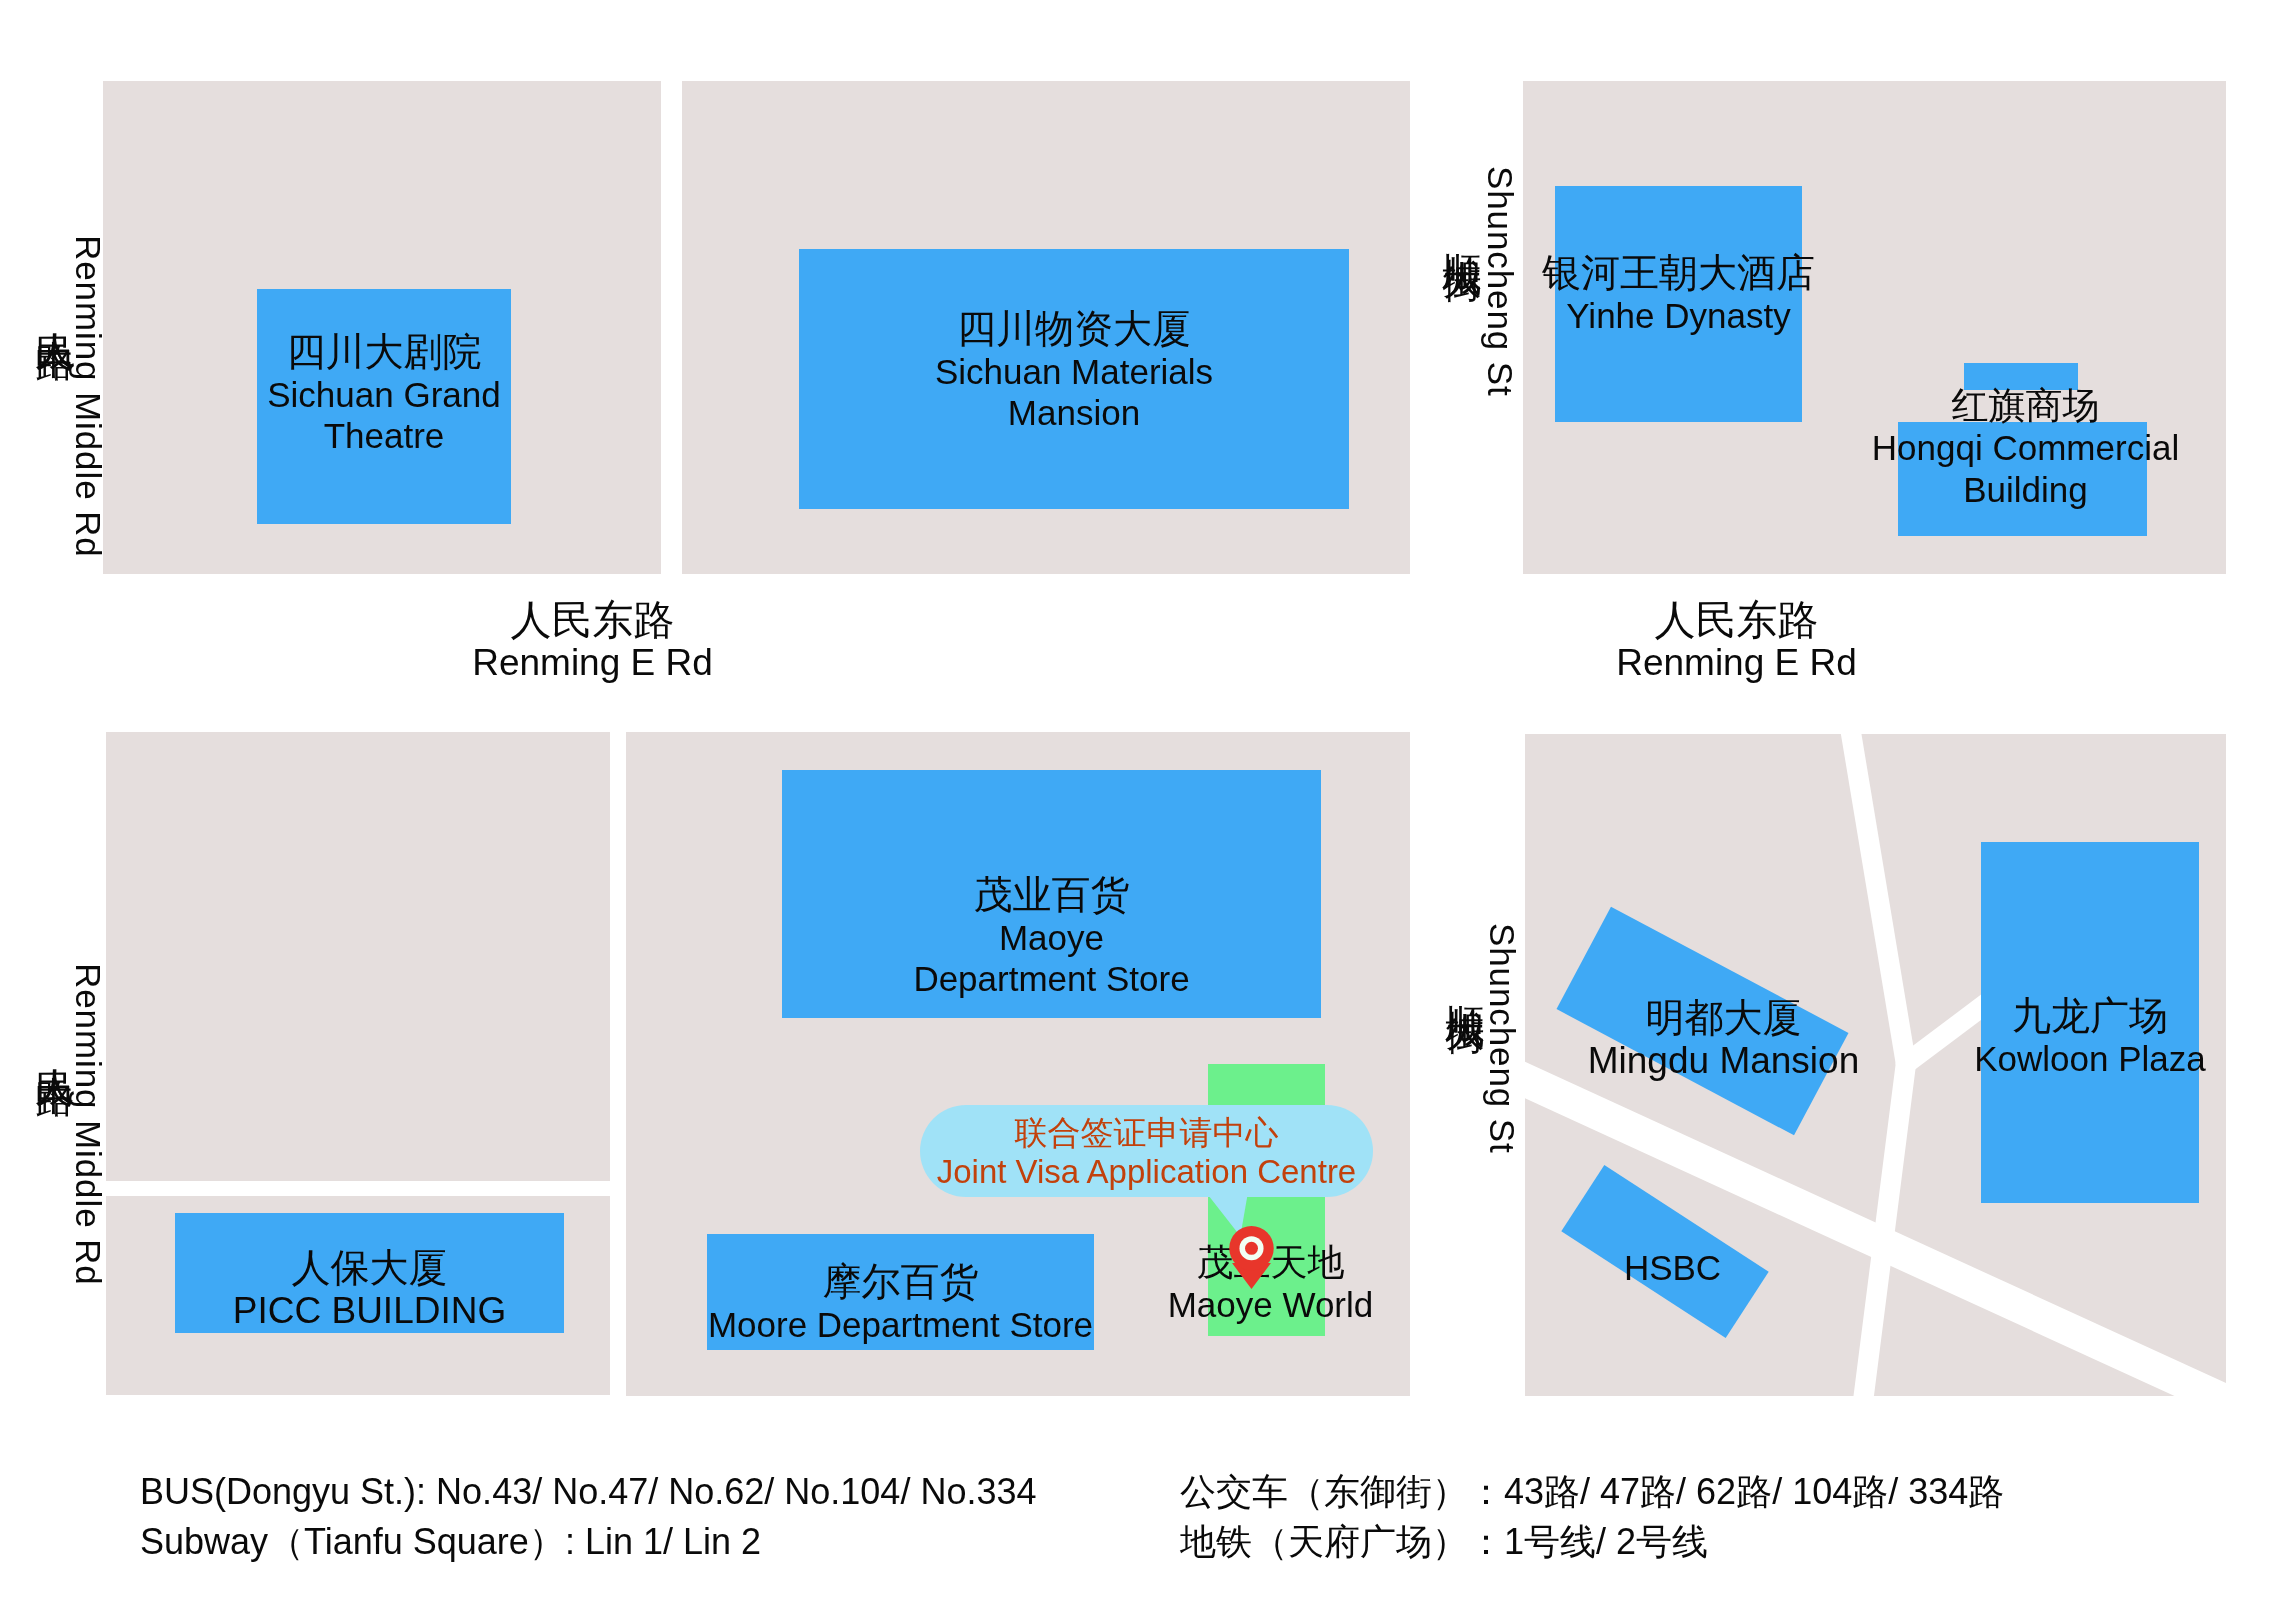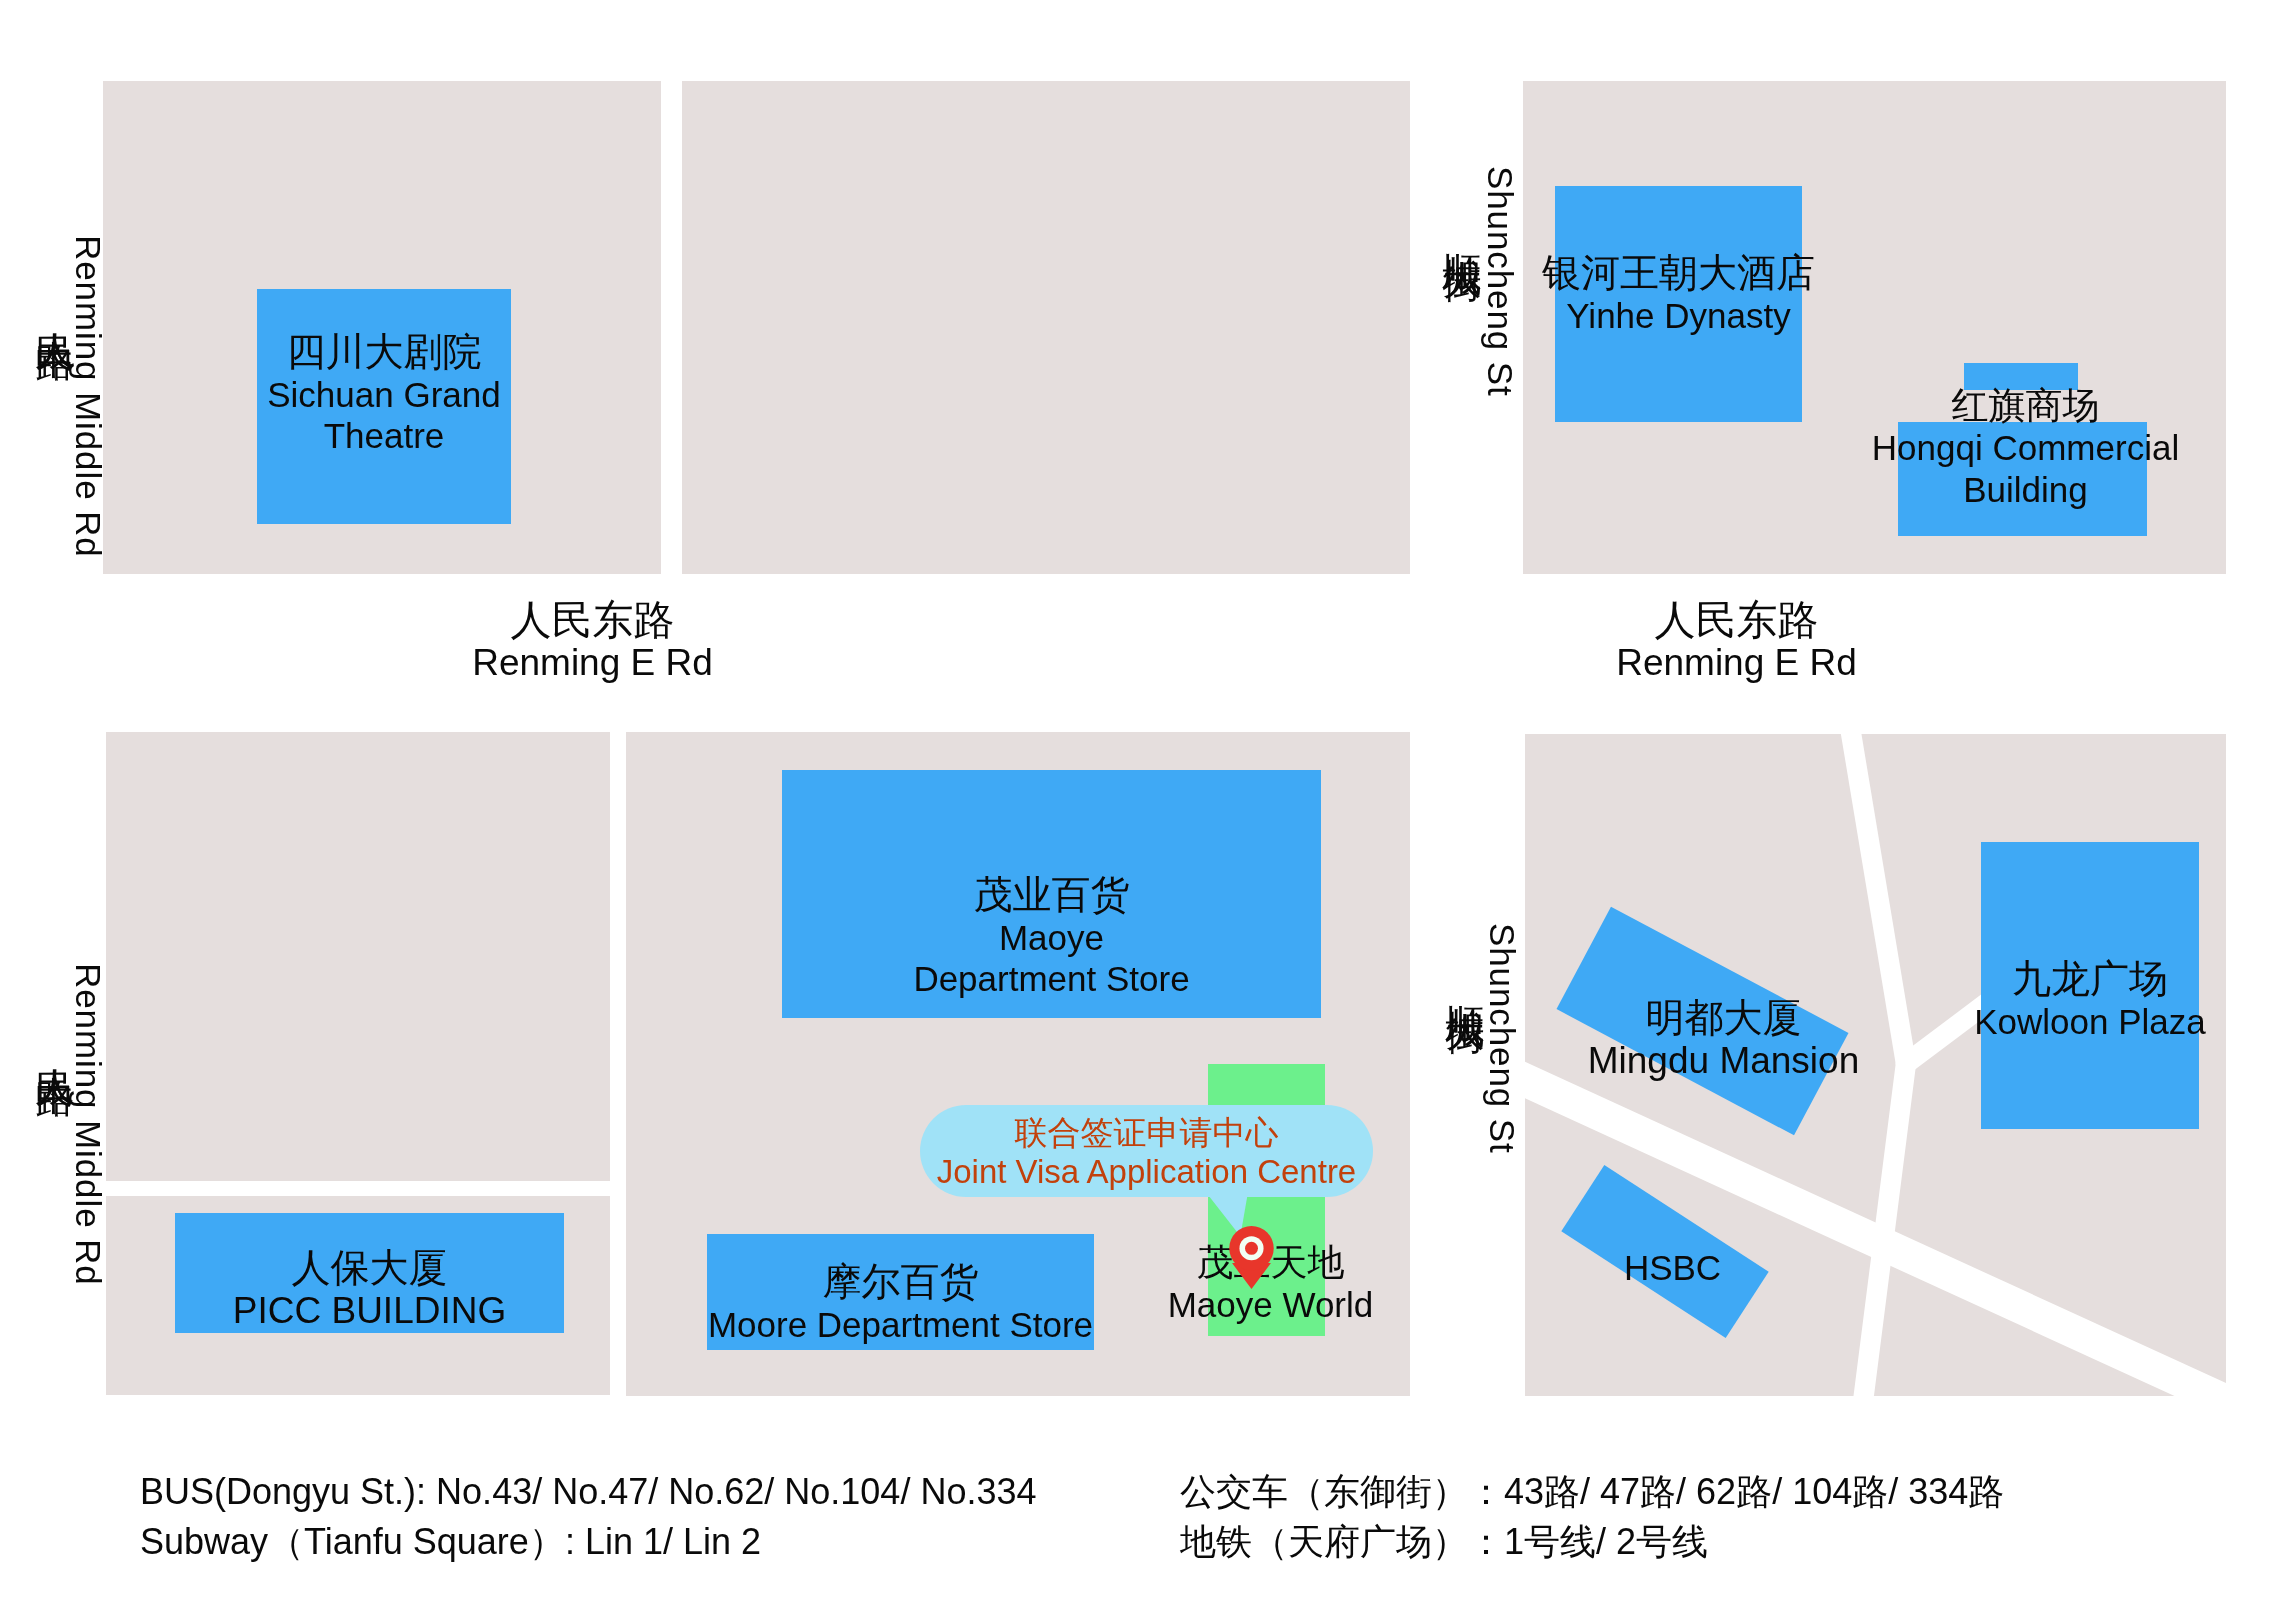--- a/index.html
+++ b/index.html
@@ -81,20 +81,25 @@
       <line x1="-15" y1="368" x2="775" y2="730" stroke="#ffffff" stroke-width="36"></line>
     </svg>
   </div>
 
   <div class="bldg" style="left:257px;top:289px;width:254px;height:235px;padding-bottom:28px;">
     <div class="zh">四川大剧院</div>
     <div class="en nowrap">Sichuan Grand</div>
     <div class="en">Theatre</div>
   </div>
 
+  <div class="bldg" style="left:799px;top:249px;width:550px;height:260px;padding-bottom:18.5px;">
+    <div class="zh">四川物资大厦</div>
+    <div class="en nowrap">Sichuan Materials</div>
+    <div class="en">Mansion</div>
+  </div>
 
   <div class="bldg" style="left:1555px;top:186px;width:247px;height:236px;padding-bottom:22px;">
     <div class="zh">银河王朝大酒店</div>
     <div class="en nowrap">Yinhe Dynasty</div>
   </div>
 
   <div class="bldg" style="left:1964px;top:363px;width:114px;height:27px;"></div>
   <div class="bldg" style="left:1898px;top:422px;width:249px;height:114px;"></div>
   <div class="overlay-text" style="left:1795px;top:385px;width:461px;">
     <div class="zh" style="font-size:37px;line-height:42px;">红旗商场</div>
@@ -117,21 +122,21 @@
     <div class="zh">摩尔百货</div>
     <div class="en nowrap">Moore Department Store</div>
   </div>
 
   <div class="bldg rot" style="left:1568px;top:963px;width:269px;height:116px;transform:rotate(28deg);"></div>
   <div class="overlay-text" style="left:1539px;top:996px;width:369px;">
     <div class="zh" style="line-height:44px;">明都大厦</div>
     <div class="en nowrap" style="font-size:37px;line-height:41px;">Mingdu Mansion</div>
   </div>
 
-  <div class="bldg" style="left:1981px;top:842px;width:218px;height:287px;padding-top:28px;">
+  <div class="bldg" style="left:1981px;top:842px;width:218px;height:361px;padding-top:28px;">
     <div class="zh">九龙广场</div>
     <div class="en nowrap">Kowloon Plaza</div>
   </div>
 
   <div class="bldg rot" style="left:1567px;top:1212px;width:196px;height:79px;transform:rotate(33deg);"></div>
   <div class="overlay-text" style="left:1488px;top:1247px;width:369px;">
     <div class="en" style="line-height:42px;">HSBC</div>
   </div>
 
   <div id="green-bldg"></div>

